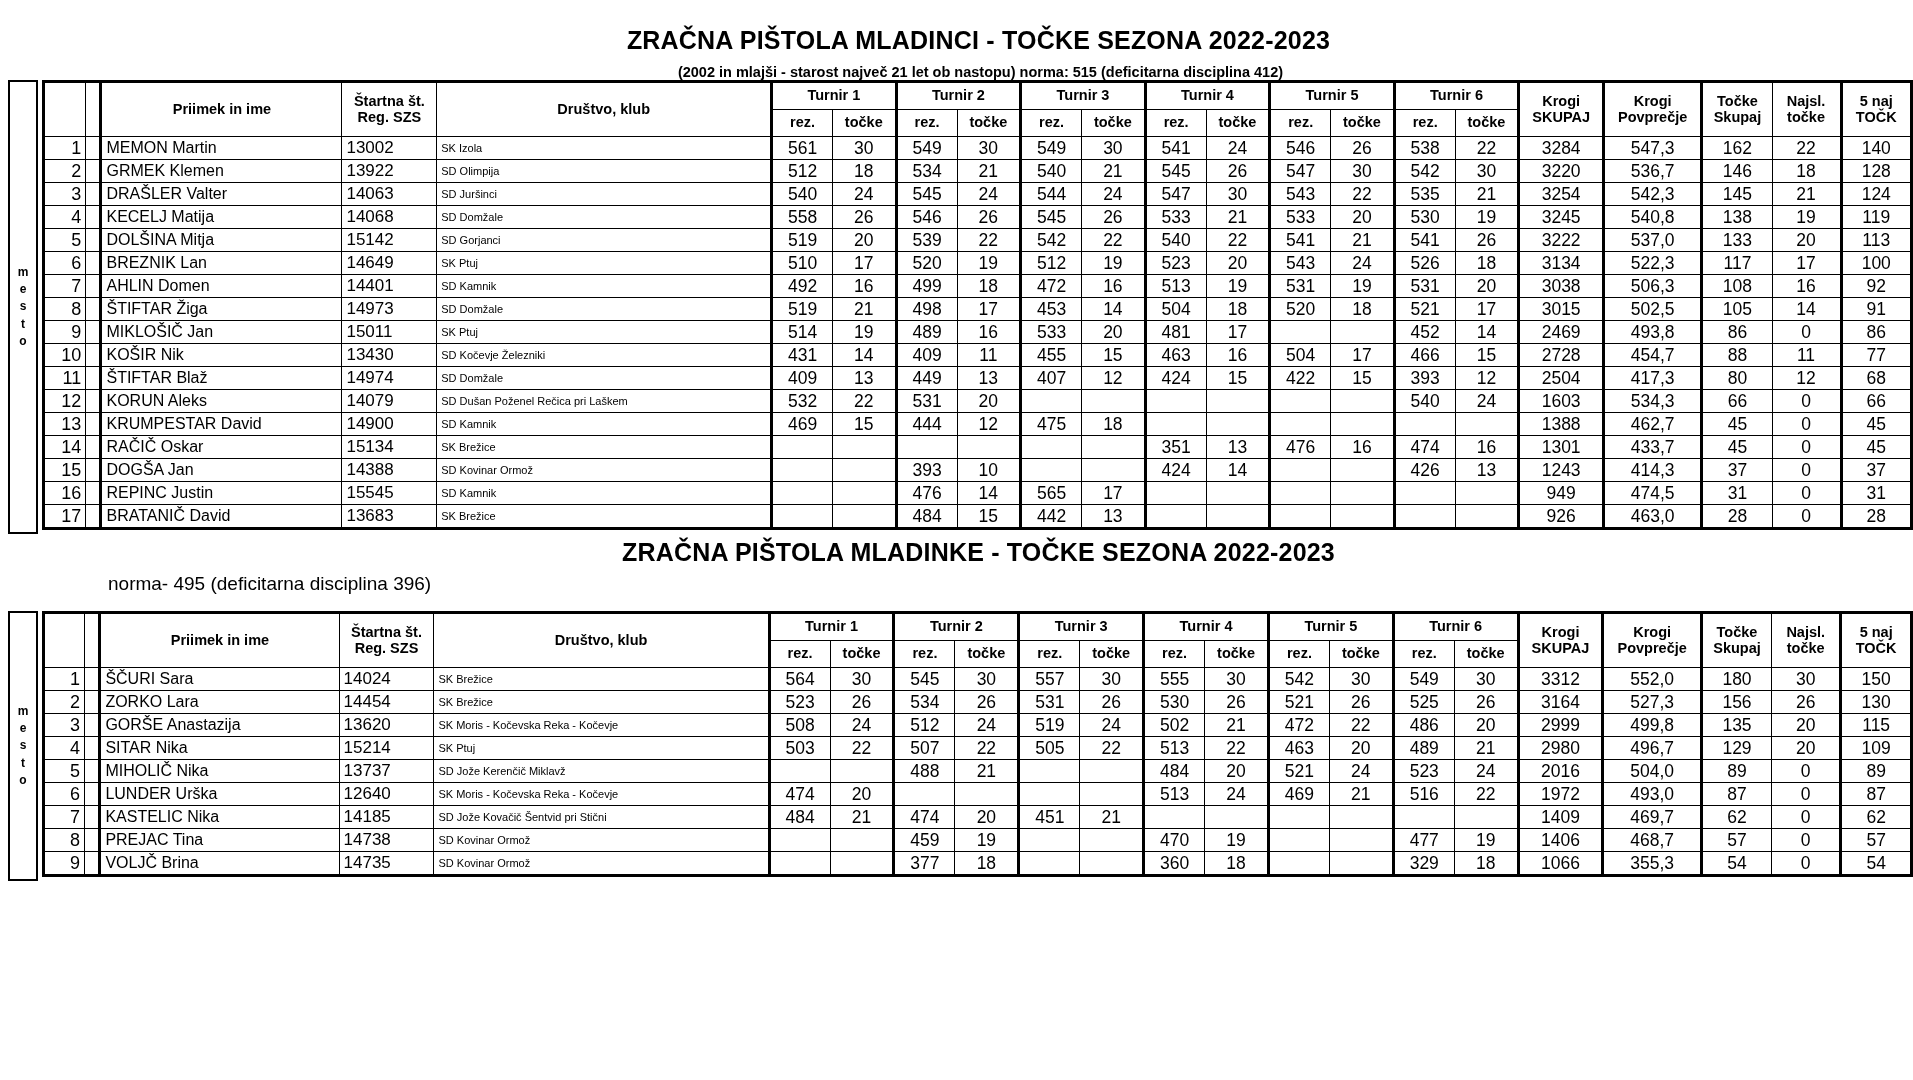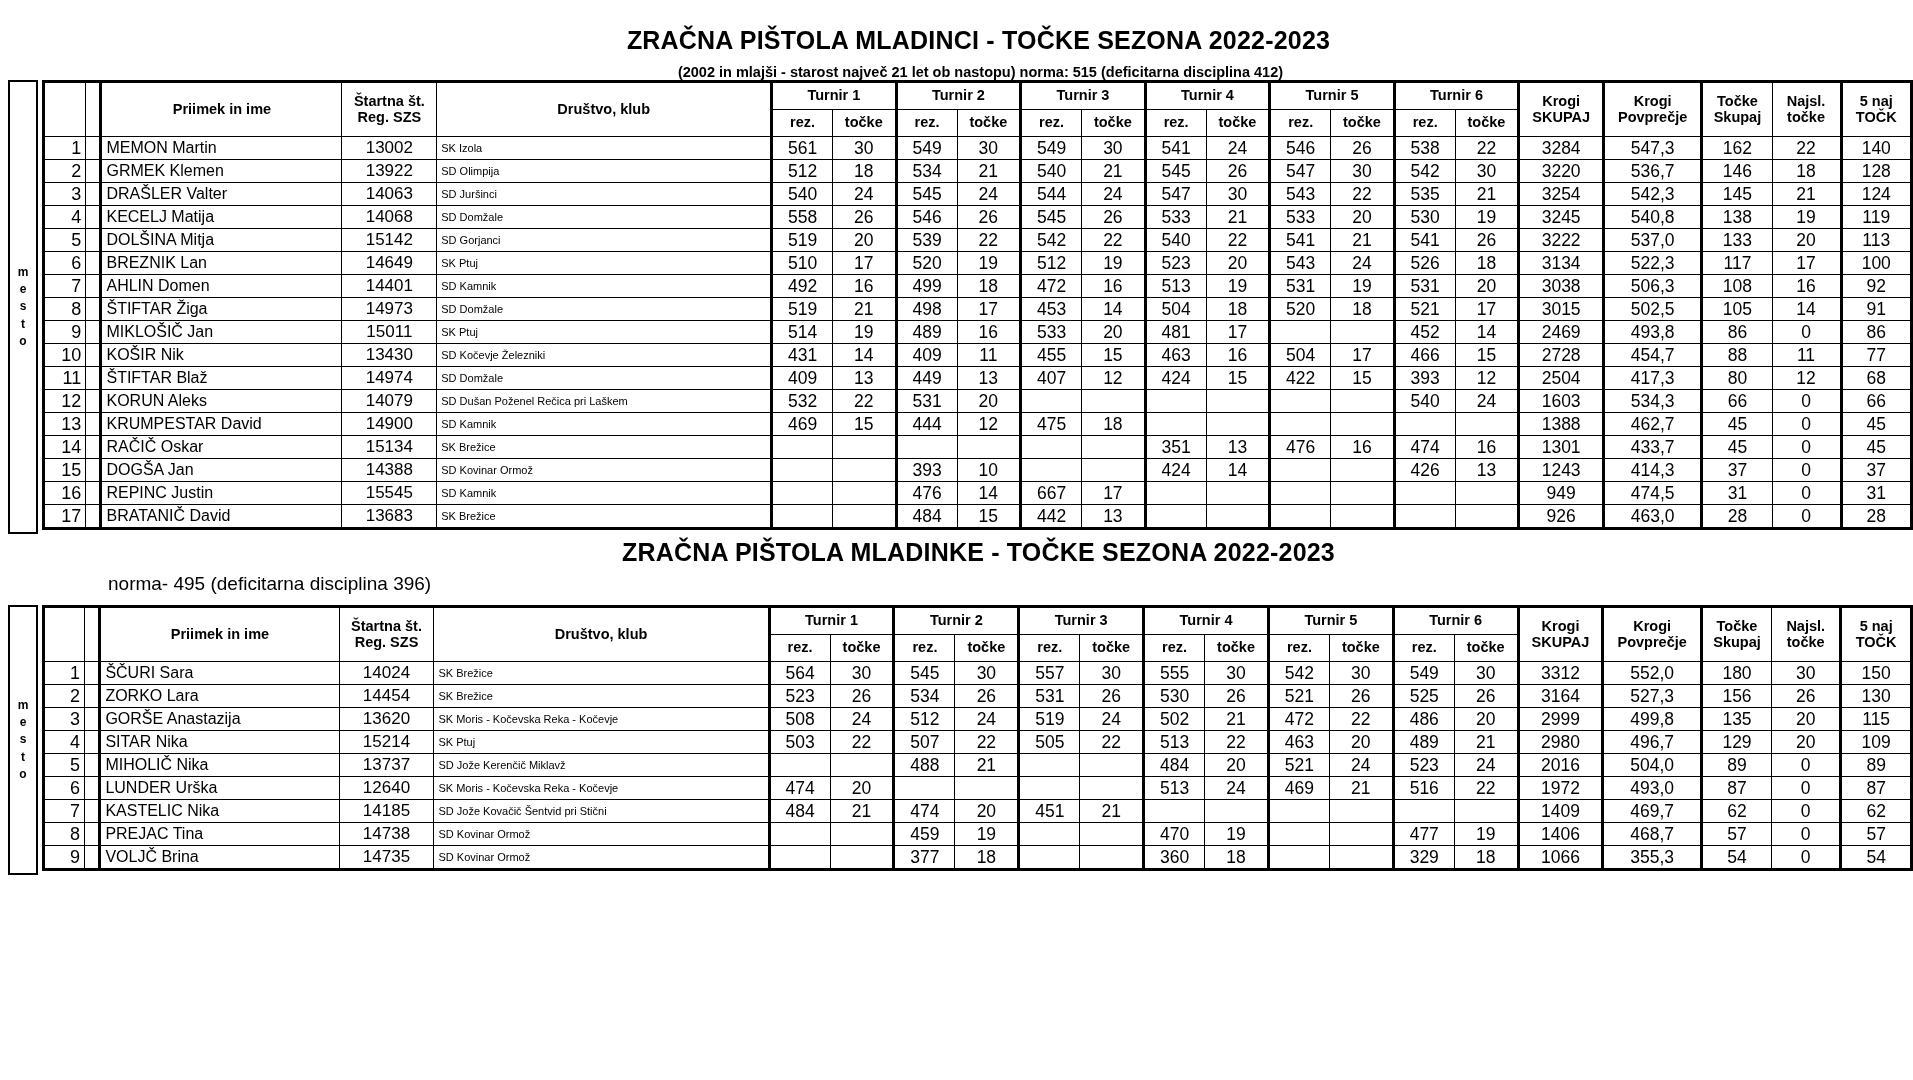--- a/index.html
+++ b/index.html
@@ -29,21 +29,21 @@
     text-align:center;
     font-size:14.5px;
     font-weight:bold;
     margin-top:9px;
     padding-left:48px;
   }
   .norma-line{
     font-size:19px;
     padding-left:108px;
     margin-top:6px;
-    margin-bottom:10px;
+    margin-bottom:16px;
   }
 
   
   .mesto-box{
     position:absolute;
     border:2px solid #000;
     width:26px;
     display:flex;flex-direction:column;align-items:center;justify-content:center;
     font-size:12px;font-weight:bold;line-height:1.45;
     background:#fff;
@@ -78,21 +78,21 @@
   }
   thead th.hname{font-size:15px;}
   
   .tk-l{border-left:3px solid #000 !important;}
   .tk-r{border-right:3px solid #000 !important;}
   .tk-t{border-top:3px solid #000 !important;}
   .tk-b{border-bottom:3px solid #000 !important;}
 
   td.rank{text-align:right;font-weight:bold;font-size:18px;padding-right:6px;}
   td.name{text-align:left;font-size:16px;}
-  td.startno{text-align:center;font-size:17px;}
+  td.startno{font-size:17px;}
   td.club{text-align:left;font-size:11px;}
   td.num{text-align:center;}
   td.b{font-weight:bold;}
 
   
   .w-rank{width:34px;}
   .w-gap{width:6px;border-left:none !important;border-right:2px solid #000 !important;}
   .w-name{width:242px;}
   .w-start{width:88px;}
   .w-club{width:345px;}
@@ -540,21 +540,21 @@
             <tr>
               <td class="rank w-rank tk-l">16</td>
               <td class="w-gap"></td>
               <td class="name w-name tk-l">REPINC Justin</td>
               <td class="startno w-start">15545</td>
               <td class="club w-club">SD Kamnik</td>
               <td class="num w-rez tk-l"></td>
               <td class="num w-toc"></td>
               <td class="num w-rez tk-l">476</td>
               <td class="num w-toc">14</td>
-              <td class="num w-rez tk-l">667</td>
+              <td class="num w-rez tk-l">565</td>
               <td class="num w-toc">17</td>
               <td class="num w-rez tk-l"></td>
               <td class="num w-toc"></td>
               <td class="num w-rez tk-l"></td>
               <td class="num w-toc"></td>
               <td class="num w-rez tk-l"></td>
               <td class="num w-toc"></td>
               <td class="num b w-skupaj tk-l">949</td>
               <td class="num w-povp tk-l">474,5</td>
               <td class="num w-tskup tk-l">31</td>

